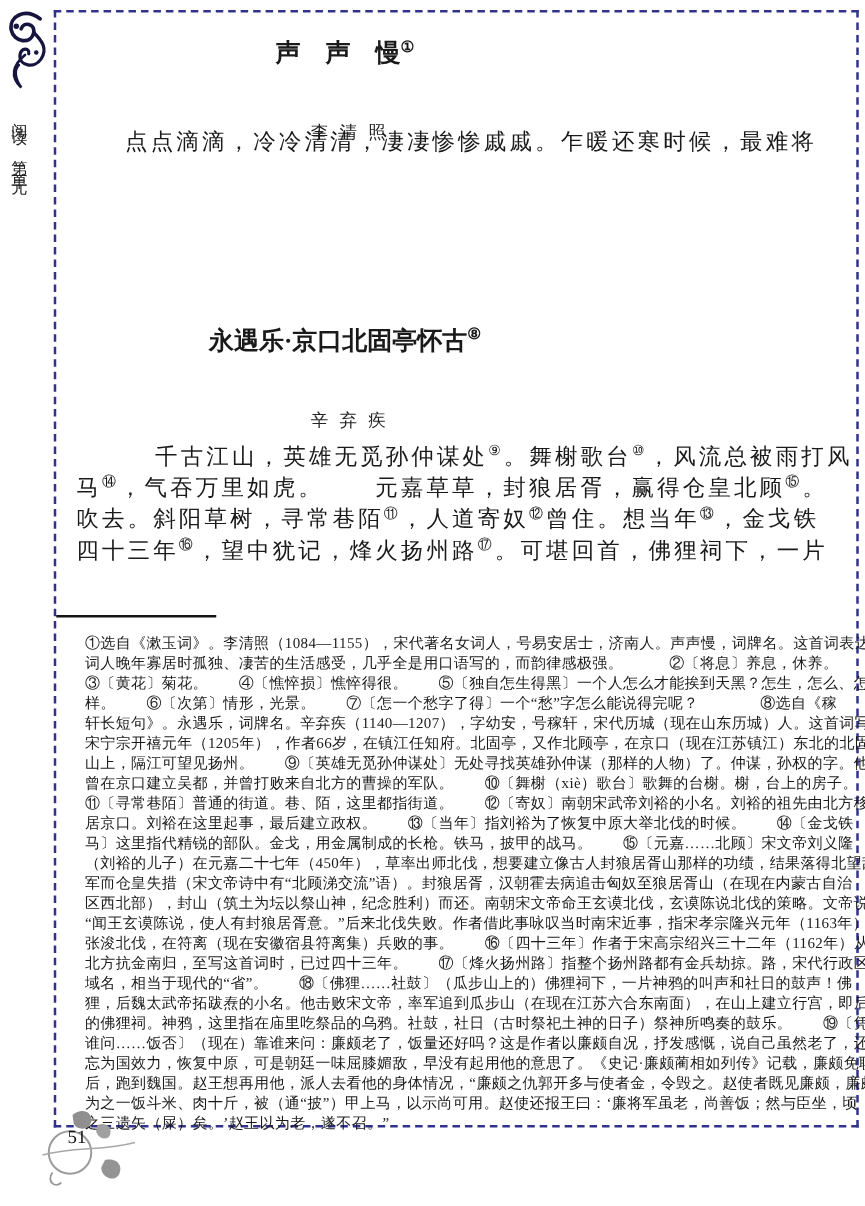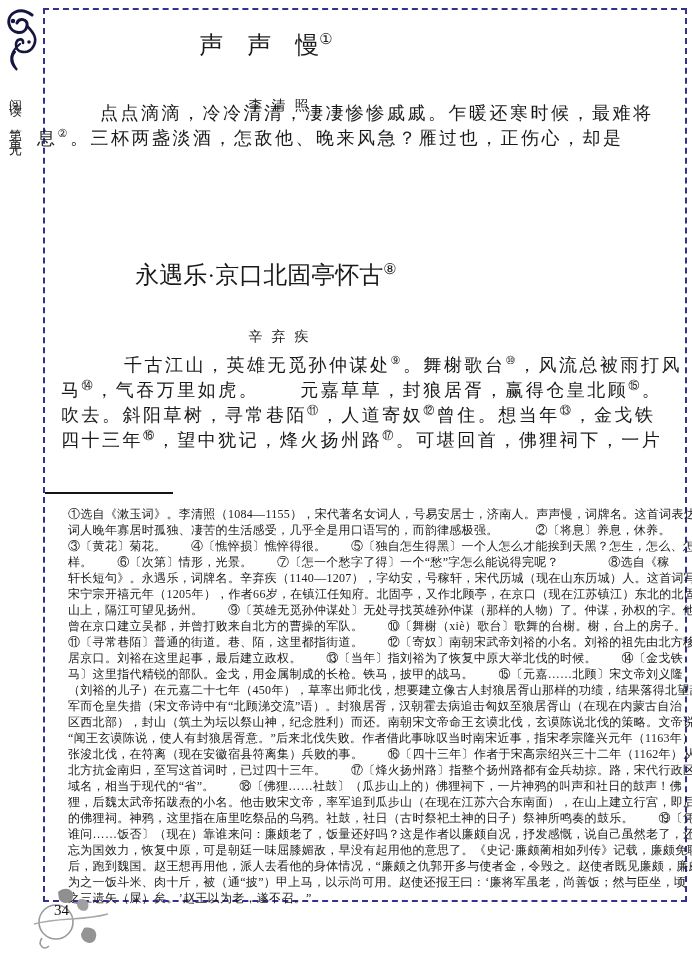--- a/index.html
+++ b/index.html
@@ -17,22 +17,22 @@
     z-index:0;
   }
   .corner-ornament{position:absolute;left:2px;top:8px;z-index:2;}
   .sidebar-label{
     position:absolute;left:6px;top:88px;
     writing-mode:vertical-rl;text-orientation:upright;
     font-size:13px;letter-spacing:5px;color:#222;z-index:2;
     font-family:"Liberation Serif",serif;
   }
   .poem-title{
-    position:absolute;left:266px;transform:translateX(-50%);
-    font-size:24px;font-weight:normal;white-space:nowrap;z-index:3;
+    position:absolute;left:276px;transform:translateX(-50%);
+    font-size:20px;font-weight:bold;white-space:nowrap;z-index:3;
   }
   #title1{top:29px;}
   #title2{top:259px;}
   .poem-author{
     position:absolute;left:283px;transform:translateX(-50%);
     font-size:14px;letter-spacing:9px;white-space:nowrap;color:#222;z-index:3;margin-top:24px;
   }
   #author1{top:73px;}
   #author2{top:304px;}
   .poem{
@@ -74,21 +74,20 @@
     <circle cx="27" cy="34" r="1.8" fill="#15153f"></circle>
   </svg>
 </div>
 
 <div class="sidebar-label">阅读·第二单元</div>
 
 <div class="poem-title" id="title1">声　声　慢<sup>①</sup></div>
 <div class="poem-author" id="author1">李清照</div>
 <div class="poem" id="poem1">
   <div class="poem-line indent">点点滴滴，冷冷清清，凄凄惨惨戚戚。乍暖还寒时候，最难将</div>
-  <div class="poem-line">息<sup>②</sup>。三杯两盏淡酒，怎敌他、晚来风急？雁过也，正伤心，却是</div>
 </div>
 
 <div class="poem-title" id="title2">永遇乐·京口北固亭怀古<sup>⑧</sup></div>
 <div class="poem-author" id="author2">辛弃疾</div>
 <div class="poem" id="poem2">
   <div class="poem-line indent">千古江山，英雄无觅孙仲谋处<sup>⑨</sup>。舞榭歌台<sup>⑩</sup>，风流总被雨打风</div>
   <div class="poem-line">马<sup>⑭</sup>，气吞万里如虎。　　元嘉草草，封狼居胥，赢得仓皇北顾<sup>⑮</sup>。</div>
   <div class="poem-line">吹去。斜阳草树，寻常巷陌<sup>⑪</sup>，人道寄奴<sup>⑫</sup>曾住。想当年<sup>⑬</sup>，金戈铁</div>
   <div class="poem-line">四十三年<sup>⑯</sup>，望中犹记，烽火扬州路<sup>⑰</sup>。可堪回首，佛狸祠下，一片</div>
 </div>
@@ -127,14 +126,14 @@
   <div class="pagenum-ornament">
     <svg width="86" height="72" viewBox="0 0 86 72">
       <circle cx="28" cy="38" r="17" fill="none" stroke="#9b9b9b" stroke-width="1.6"></circle>
       <path d="M6,40 C32,33 54,37 80,30" fill="none" stroke="#a8a8a8" stroke-width="1.4"></path>
       <path d="M30,8 C37,2 46,5 45,13 C44,20 34,21 31,15 Z" fill="#8f8f8f"></path>
       <path d="M50,16 C57,13 62,18 60,24 C58,29 50,27 49,21 Z" fill="#a0a0a0"></path>
       <path d="M56,44 C65,42 71,48 67,56 C63,62 53,58 53,50 Z" fill="#949494"></path>
       <path d="M14,54 C9,61 16,67 21,62" fill="none" stroke="#9b9b9b" stroke-width="1.6"></path>
     </svg>
   </div>
-  <div class="page-number">34</div>
+  <div class="page-number">51</div>
 </div>
 
 </body></html>

